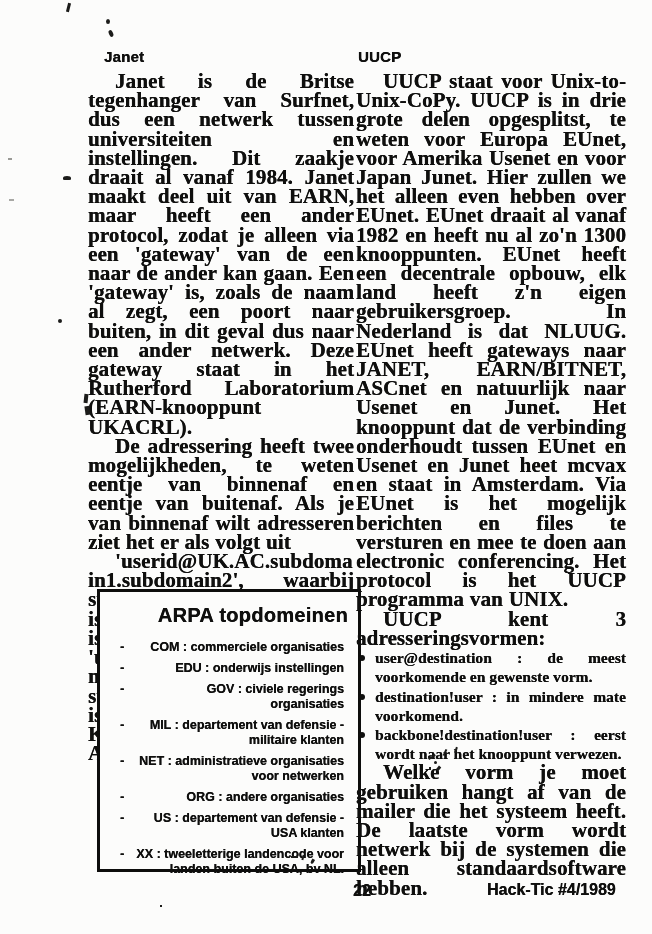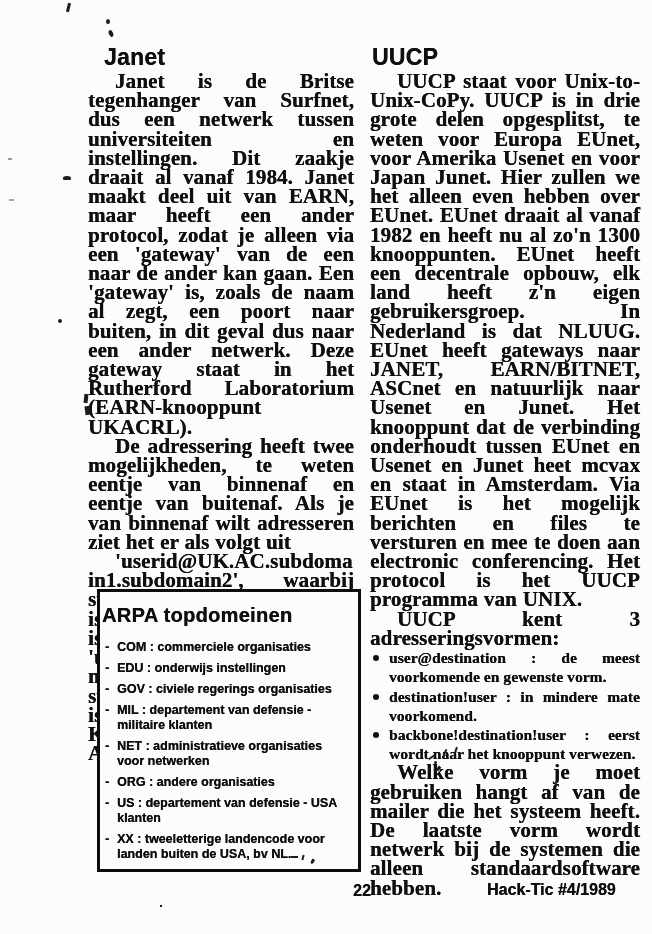--- a/index.html
+++ b/index.html
@@ -7,24 +7,24 @@
     position:relative;
     width:652px;height:934px;
     background:#fcfcfb;
     color:#0f0f0e;
     overflow:hidden;
     font-family:"Liberation Serif",serif;
   }
   
   .col{position:absolute;top:46px;}
   #left-col{left:88px;width:266px;}
-  #right-col{left:370px;width:270px;}
+  #right-col{left:356px;width:270px;}
   h2.art-head{
     font-family:"Liberation Sans",sans-serif;
-    font-weight:700;font-size:23px;line-height:22px;
+    font-weight:700;font-size:15px;line-height:22px;
     letter-spacing:.2px;margin:0 0 4px 0;
     text-shadow:.3px 0 0 currentColor;
   }
   #left-col h2.art-head{margin-left:16px;}
   #right-col h2.art-head{margin-left:2px;}
   p.body{
     margin:0;text-align:justify;text-indent:27px;
     font-weight:700;font-size:21px;line-height:19.2px;
     letter-spacing:.1px;word-spacing:.6px;
     text-shadow:.25px 0 0 currentColor;
@@ -38,21 +38,21 @@
     letter-spacing:.1px;text-shadow:.25px 0 0 currentColor;
   }
   ul.disc li::before{
     content:"";position:absolute;left:3px;top:7px;
     width:6px;height:6px;border-radius:50%;background:#0f0f0e;
   }
   
   #arpa{
     position:absolute;left:97px;top:589px;width:264px;height:283px;
     box-sizing:border-box;border:3px solid #0d0d0c;
-    padding:10px 10px 0 1px;background:#fcfcfb;
+    padding:10px 10px 0 16px;background:#fcfcfb;text-align:right;
   }
   #arpa h3{
     font-family:"Liberation Sans",sans-serif;
     font-weight:700;font-size:20px;line-height:22px;
     letter-spacing:.3px;margin:2px 0 14px 1px;
     text-shadow:.3px 0 0 currentColor;
   }
   ul.dash{list-style:none;margin:4px;padding:0;}
   ul.dash li{
     position:relative;padding-left:12px;margin:0 0 6px 0;

